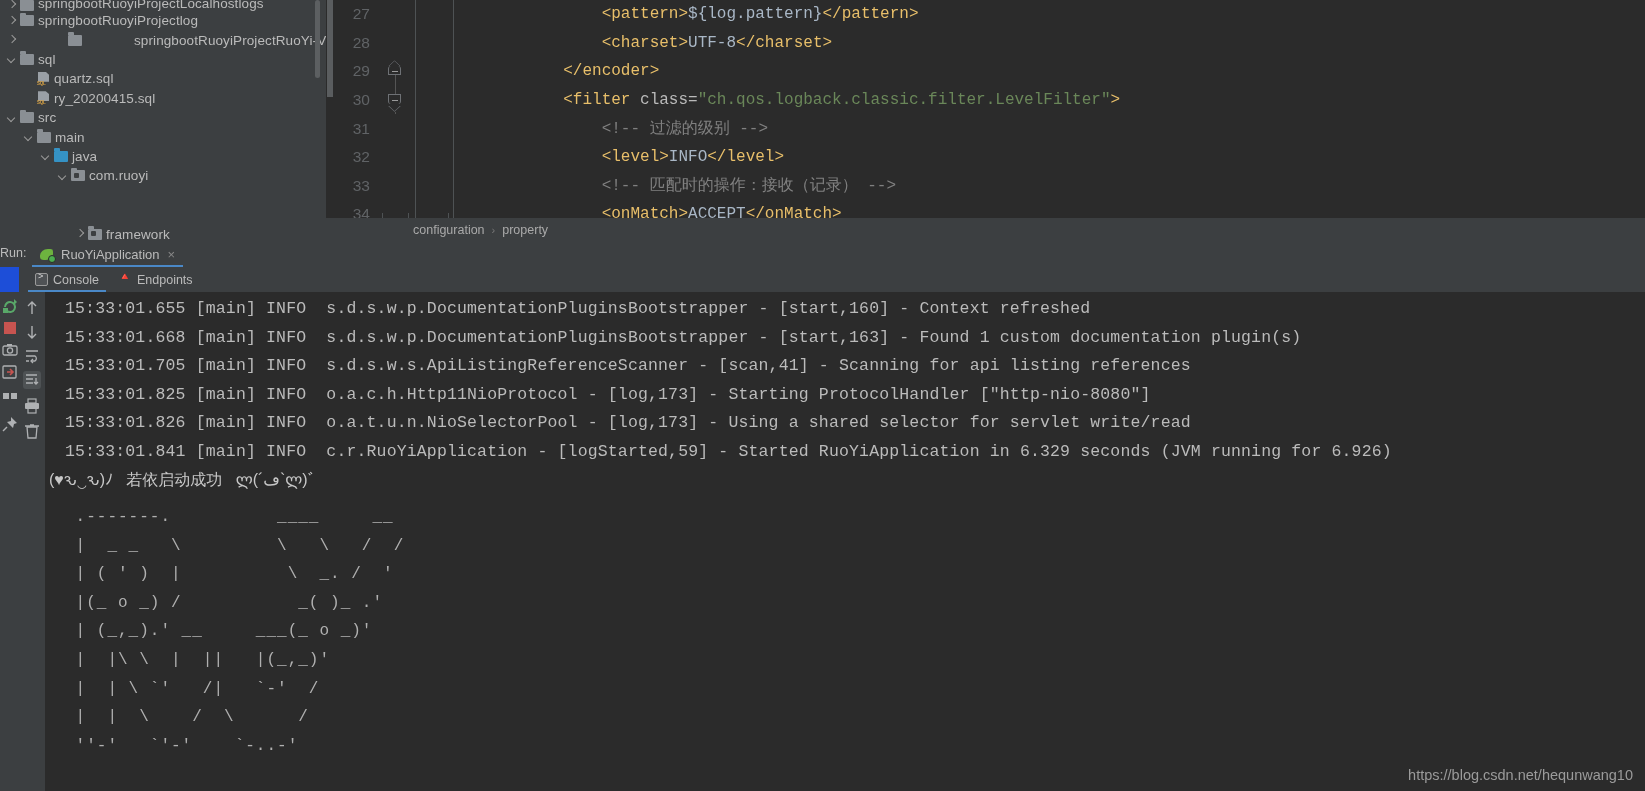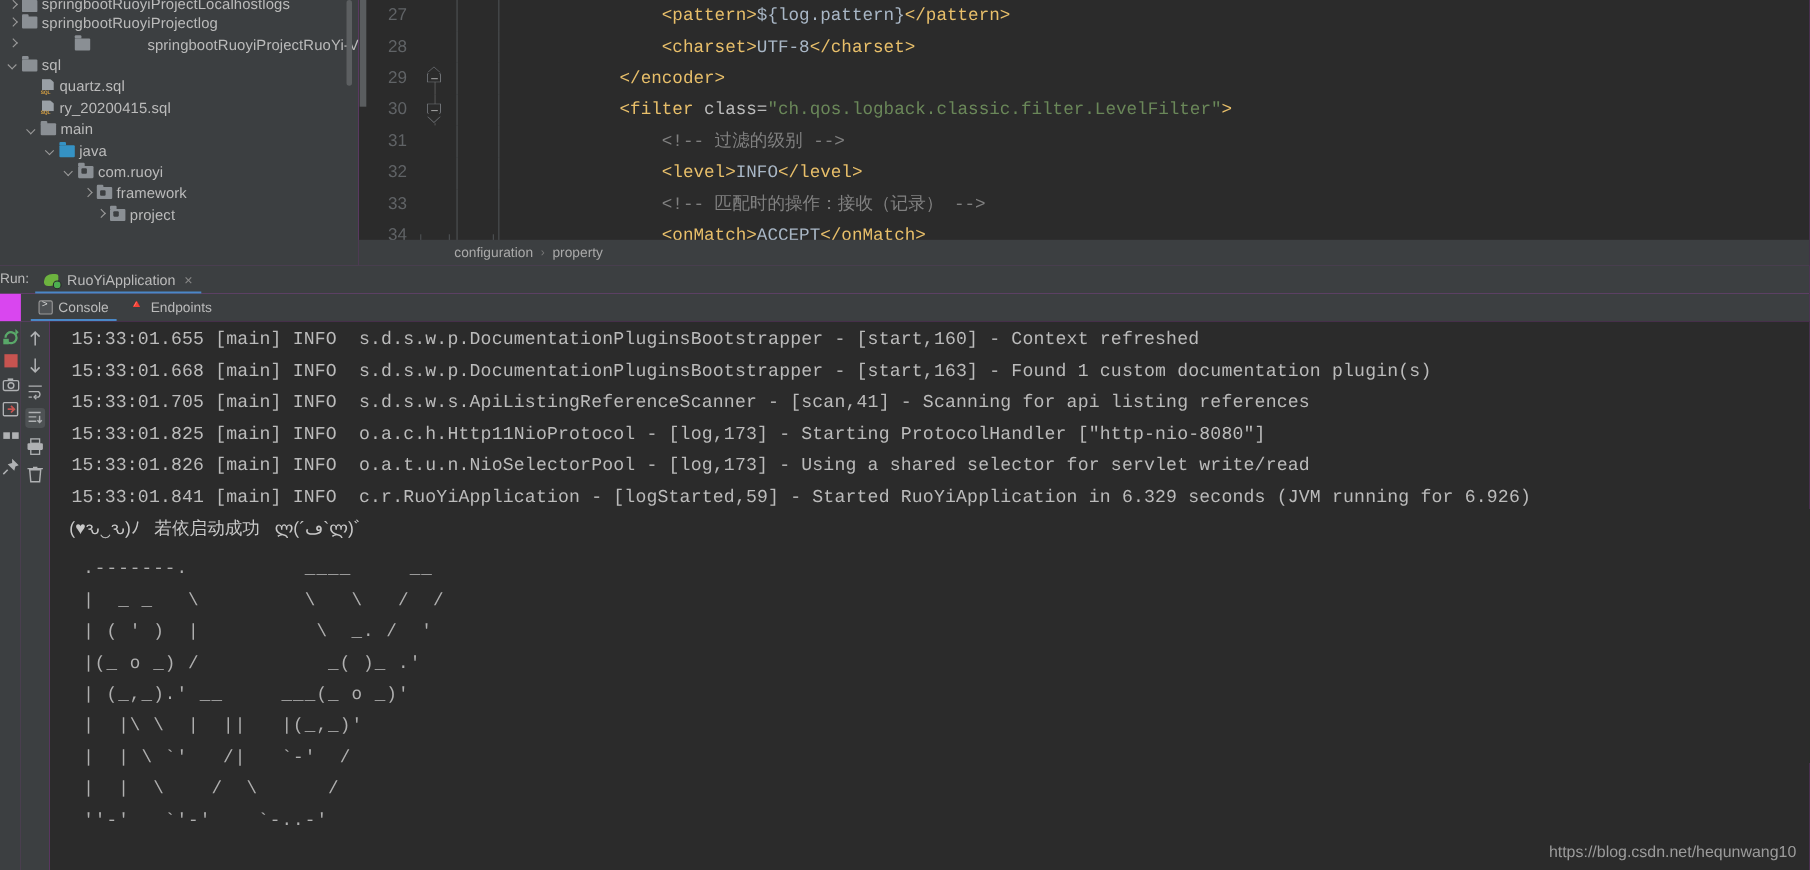--- a/index.html
+++ b/index.html
@@ -2,21 +2,21 @@
 <html><head>
 <meta charset="utf-8">
 <style>
   * { box-sizing: border-box; margin: 0; padding: 0; }
   html, body {
     width: 1645px; height: 791px;
     background: #2b2b2b;
     font-family: "Liberation Sans", sans-serif;
     overflow: hidden;
   }
-  #app { position: relative; width: 1645px; height: 791px; background: #d946ef; }
+  #app { position: relative; width: 1645px; height: 791px; background: #1d4ed8; }
 
   
   .top-area { position: absolute; left: 0; top: 0; width: 1645px; height: 241px; }
 
   
   .tree-pane {
     position: absolute; left: 0; top: 0; width: 326px; height: 241px;
     background: #3c3f41; overflow: hidden;
   }
   .tree-row {
@@ -225,21 +225,21 @@
     position: absolute; left: 20px; white-space: pre;
     font-family: "Liberation Mono", monospace; font-size: 16.5px;
     color: #bbbbbb; letter-spacing: .15px;
   }
   .ascii-block {
     position: absolute; left: 20px; top: 211px; white-space: pre;
     font-family: "Liberation Mono", monospace; font-size: 16px; line-height: 28.6px;
     color: #b0b0b0; letter-spacing: 1px;
   }
   .banner-line {
-    position: absolute; left: 18px; top: 176px; white-space: pre;
+    position: absolute; left: 4px; top: 176px; white-space: pre;
     font-family: "Liberation Sans", sans-serif; font-size: 16px; color: #c8c8c8;
   }
 
   .watermark {
     position: absolute; right: 12px; bottom: 8px;
     font-size: 14.5px; color: #9b9b9b;
     font-family: "Liberation Sans", sans-serif;
   }
 </style>
 </head>
@@ -278,36 +278,41 @@
             </span>
             <span class="lbl">quartz.sql</span>
           </div>
           <div class="tree-row" style="padding-left: 23px;">
             <span class="arrow none"></span>
             <span class="ic ic-sql">
               <span class="sqltag">SQL</span>
             </span>
             <span class="lbl">ry_20200415.sql</span>
           </div>
+          <div class="tree-row" style="padding-left: 6px;">
+            <span class="arrow down"></span>
+            <span class="ic ic-folder"></span>
+            <span class="lbl">src</span>
+          </div>
           <div class="tree-row" style="padding-left: 23px;">
             <span class="arrow down"></span>
             <span class="ic ic-folder"></span>
             <span class="lbl">main</span>
           </div>
           <div class="tree-row" style="padding-left: 40px;">
             <span class="arrow down"></span>
             <span class="ic ic-folder blue"></span>
             <span class="lbl">java</span>
           </div>
           <div class="tree-row" style="padding-left: 57px;">
             <span class="arrow down"></span>
             <span class="ic ic-pkg"></span>
             <span class="lbl">com.ruoyi</span>
           </div>
-          <div class="tree-row" style="padding-left: 74px;">
+          <div class="tree-row" style="padding-left: 74px; margin-top: 39px;">
             <span class="arrow right"></span>
             <span class="ic ic-pkg"></span>
             <span class="lbl">framework</span>
           </div>
           <div class="tree-row" style="padding-left: 74px; margin-left: 12px;">
             <span class="arrow right"></span>
             <span class="ic ic-pkg"></span>
             <span class="lbl">project</span>
           </div>
         </div>

